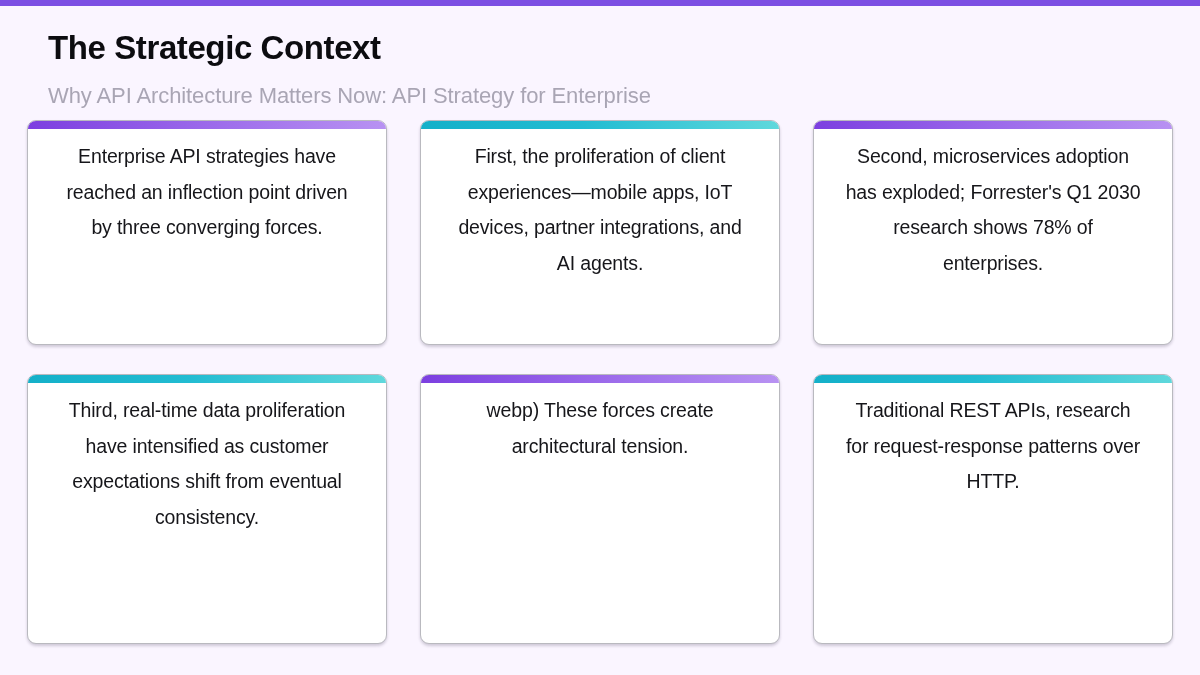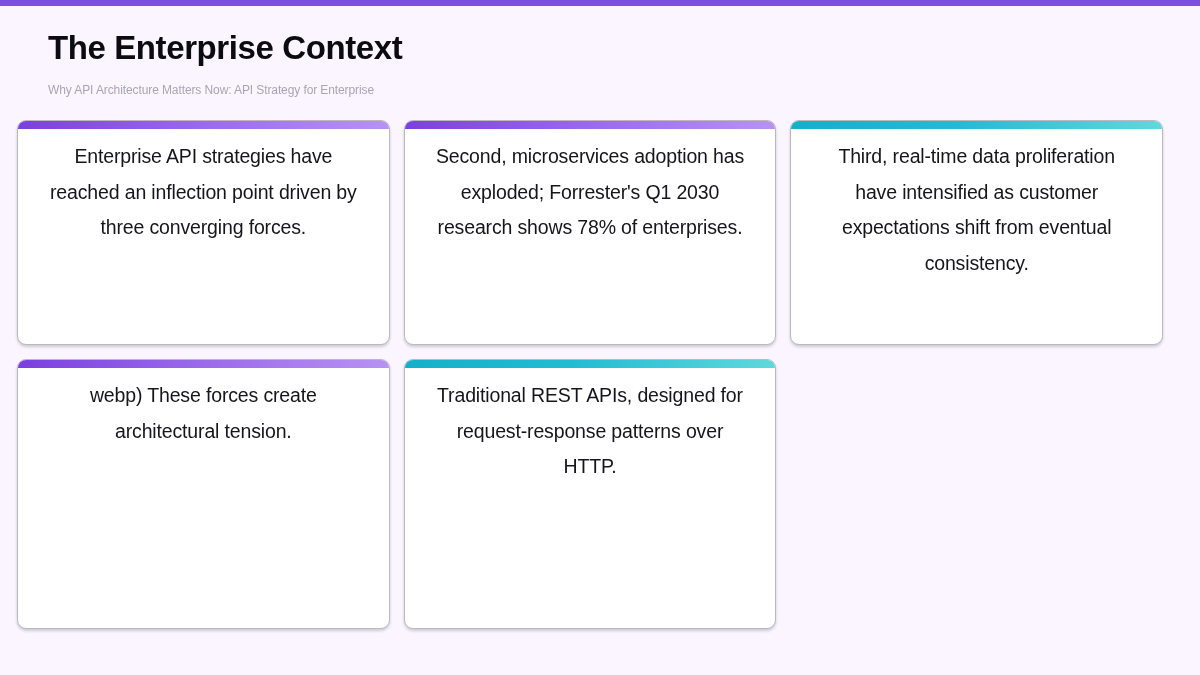--- a/index.html
+++ b/index.html
@@ -47,40 +47,39 @@
     font-size: 33px;
     font-weight: bold;
     color: #0c0c10;
     letter-spacing: -0.4px;
     line-height: 1.15;
     margin-top: 23px;
     white-space: nowrap;
   }
 
   .slide-subtitle {
-    font-size: 12px;
+    font-size: 22px;
     font-weight: 400;
     color: #a9a5b4;
     letter-spacing: -0.1px;
     margin-top: 16px;
     white-space: nowrap;
   }
 
   
   .grid {
     position: absolute;
     top: 120px;
-    left: 17px;
+    left: 27px;
     width: 1146px;
     display: grid;
     grid-template-columns: repeat(3, 1fr);
     grid-template-rows: 225px 270px;
     column-gap: 33px;
     row-gap: 29px;
-    gap: 14px;
   }
 
   .card {
     position: relative;
     background: #ffffff;
     border: 1px solid #b9b9bf;
     border-radius: 9px;
     box-shadow: 0 2px 3px rgba(40, 30, 60, 0.20);
     overflow: hidden;
     display: flex;
@@ -123,33 +122,39 @@
   }
 </style>
 </head>
 <body>
 
 <div class="slide">
 
   <div class="top-bar"></div>
 
   <div class="header">
-    <h1 class="slide-title">The Enterprise Context</h1>
+    <h1 class="slide-title">The Strategic Context</h1>
     <div class="slide-subtitle">Why API Architecture Matters Now: API Strategy for Enterprise</div>
   </div>
 
   <div class="grid">
 
     <div class="card">
       <div class="card-accent accent-purple"></div>
       <div class="card-body">
         <p class="card-text">Enterprise API strategies have reached an inflection point driven by three converging forces.</p>
       </div>
     </div>
 
+    <div class="card">
+      <div class="card-accent accent-teal"></div>
+      <div class="card-body">
+        <p class="card-text">First, the proliferation of client experiences—mobile apps, IoT devices, partner integrations, and AI agents.</p>
+      </div>
+    </div>
 
     <div class="card">
       <div class="card-accent accent-purple"></div>
       <div class="card-body">
         <p class="card-text">Second, microservices adoption has exploded; Forrester's Q1 2030 research shows 78% of enterprises.</p>
       </div>
     </div>
 
     <div class="card">
       <div class="card-accent accent-teal"></div>
@@ -161,18 +166,18 @@
     <div class="card card--offset">
       <div class="card-accent accent-purple"></div>
       <div class="card-body">
         <p class="card-text">webp) These forces create architectural tension.</p>
       </div>
     </div>
 
     <div class="card">
       <div class="card-accent accent-teal"></div>
       <div class="card-body">
-        <p class="card-text">Traditional REST APIs, designed for request-response patterns over HTTP.</p>
+        <p class="card-text">Traditional REST APIs, research for request-response patterns over HTTP.</p>
       </div>
     </div>
 
   </div>
 </div>
 
 </body></html>

